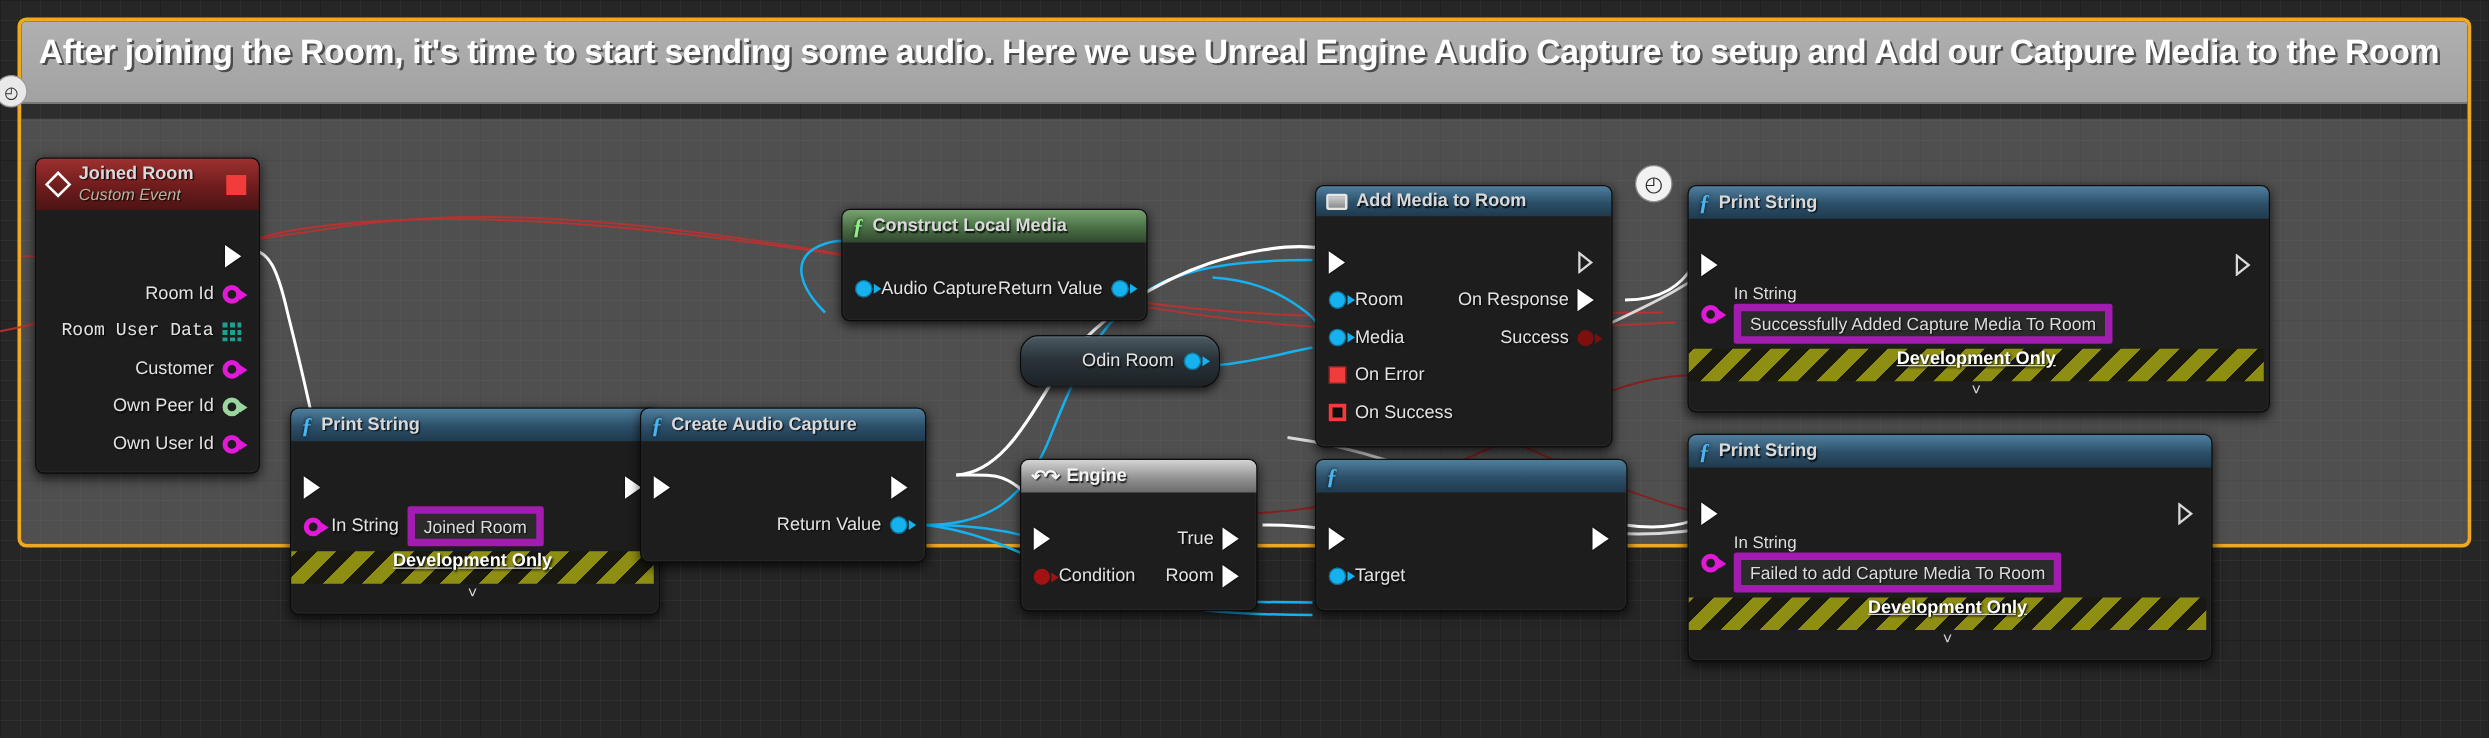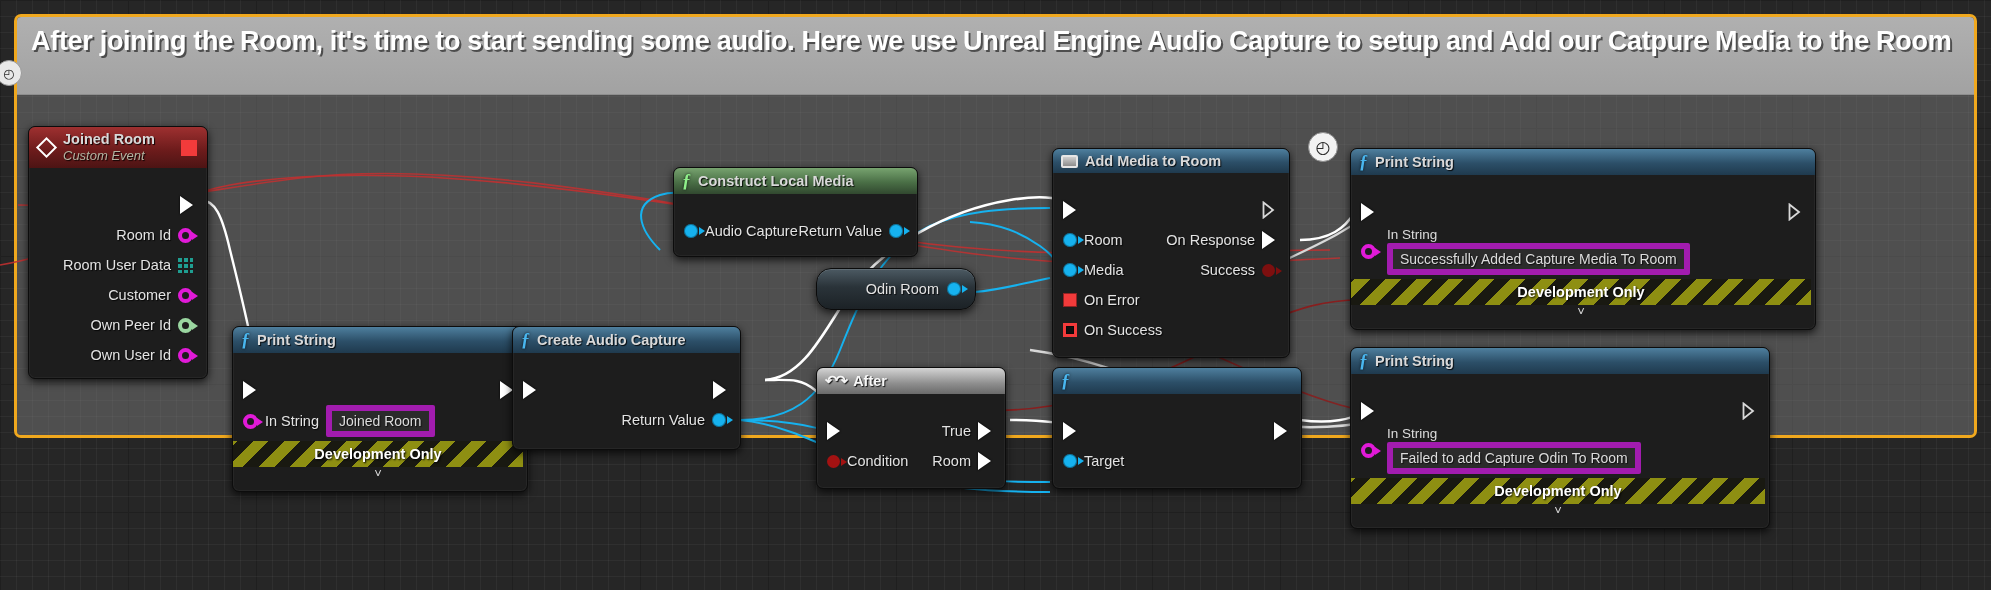--- a/index.html
+++ b/index.html
@@ -22,21 +22,21 @@
   }
 
   
   #comment{
     position:absolute; left:14px; top:14px; width:1963px; height:424px;
     border:3px solid #f0a81e; border-radius:7px;
     background:rgba(255,255,255,.035);
     overflow:hidden;
   }
   #comment-title{
-    position:absolute; left:0; top:0; width:100%; height:78px;
+    position:absolute; left:0; top:0; width:100%; height:66px;
     background:linear-gradient(#b0b0b0,#a2a2a2);
     color:#fff; font-weight:bold; font-size:27px; line-height:33px;
     letter-spacing:-.3px;
     padding:8px 14px 0 14px;
     text-shadow:2px 2px 0 rgba(0,0,0,.55);
     border-bottom:1px solid #8e8e8e;
   }
   #comment-bubble{
     position:absolute; left:-4px; top:60px; width:26px; height:26px;
     border-radius:50%; background:#e9e9e9; border:1px solid #9a9a9a;
@@ -145,21 +145,21 @@
     font-size:14px; padding:2px 7px; border-radius:2px; white-space:nowrap;
     text-shadow:1px 1px 1px rgba(0,0,0,.7);
   }
   .instr-col{ display:flex; flex-direction:column; gap:1px; padding-left:4px; }
   .instr-col .cap{ font-size:13.5px; color:#dcdcdc; }
 
   
   .devonly{
     position:relative; height:26px; margin-top:4px;
     background:repeating-linear-gradient(-45deg,#8e8f12 0 11px,#191911 11px 22px);
-    display:flex; align-items:center; justify-content:center;
+    display:flex; align-items:flex-start; justify-content:center;text-decoration:underline;
   }
   .devonly span{ font-size:14.5px; font-weight:bold; color:#fff; text-shadow:1px 1px 2px #000; }
   .chev{
     text-align:center; font-size:13px; color:#d8d8d8; line-height:14px;
     height:16px;
   }
 
   
   .ev-sq{ width:16px;height:16px;background:#f23b3b; margin-left:auto; }
 
@@ -236,21 +236,21 @@
         <div class="pin-r">
           <span class="exec"></span>
         </div>
       </div>
       <div class="row" style="justify-content:flex-end;">
         <div class="pin-r">
           <span class="plabel">Room Id</span>
           <span class="dot str"></span>
         </div>
       </div>
-      <div class="row" style="justify-content:flex-end;">
+      <div class="row" style="justify-content:flex-end;font-family:Liberation Mono, monospace;">
         <div class="pin-r">
           <span class="plabel">Room User Data</span>
           <span class="struct"></span>
         </div>
       </div>
       <div class="row" style="justify-content:flex-start;">
         <div class="pin-r">
           <span class="plabel">Customer</span>
           <span class="dot str"></span>
         </div>
@@ -341,21 +341,21 @@
   </div>
 
   <div class="pill" id="n-odin" style="left:816px; top:268px; width:160px; height:42px;">
     <span class="plabel">Odin Room</span>
     <span class="dot obj"></span>
   </div>
 
   <div class="node" id="n-branch" style="left:816px; top:367px; width:190px;">
     <div class="nhead flow">
       <span class="gl-branch">↶↷</span>
-      <span style="color:#f6f6f6;">After</span>
+      <span style="color:#f6f6f6;">Engine</span>
     </div>
     <div class="nbody" style="padding-bottom:12px;">
       <div class="row split">
         <div class="pin-l">
           <span class="exec"></span>
         </div>
         <div class="pin-r">
           <span class="plabel">True</span>
           <span class="exec"></span>
         </div>
@@ -498,21 +498,21 @@
                 <path d="M1.5 1.5 L11 9 L1.5 16.5 Z" fill="none" stroke="#d8d8d8" stroke-width="1.8"></path>
               </svg>
           </span>
         </div>
       </div>
       <div class="row" style="min-height:46px;">
         <div class="pin-l" style="align-items:center;">
           <span class="dot str"></span>
           <span class="instr-col">
             <span class="cap">In String</span>
-            <span class="field">Failed to add Capture Odin To Room</span>
+            <span class="field">Failed to add Capture Media To Room</span>
           </span>
         </div>
       </div>
       <div class="devonly">
         <span>Development Only</span>
       </div>
       <div class="chev">˅</div>
     </div>
   </div>
 

